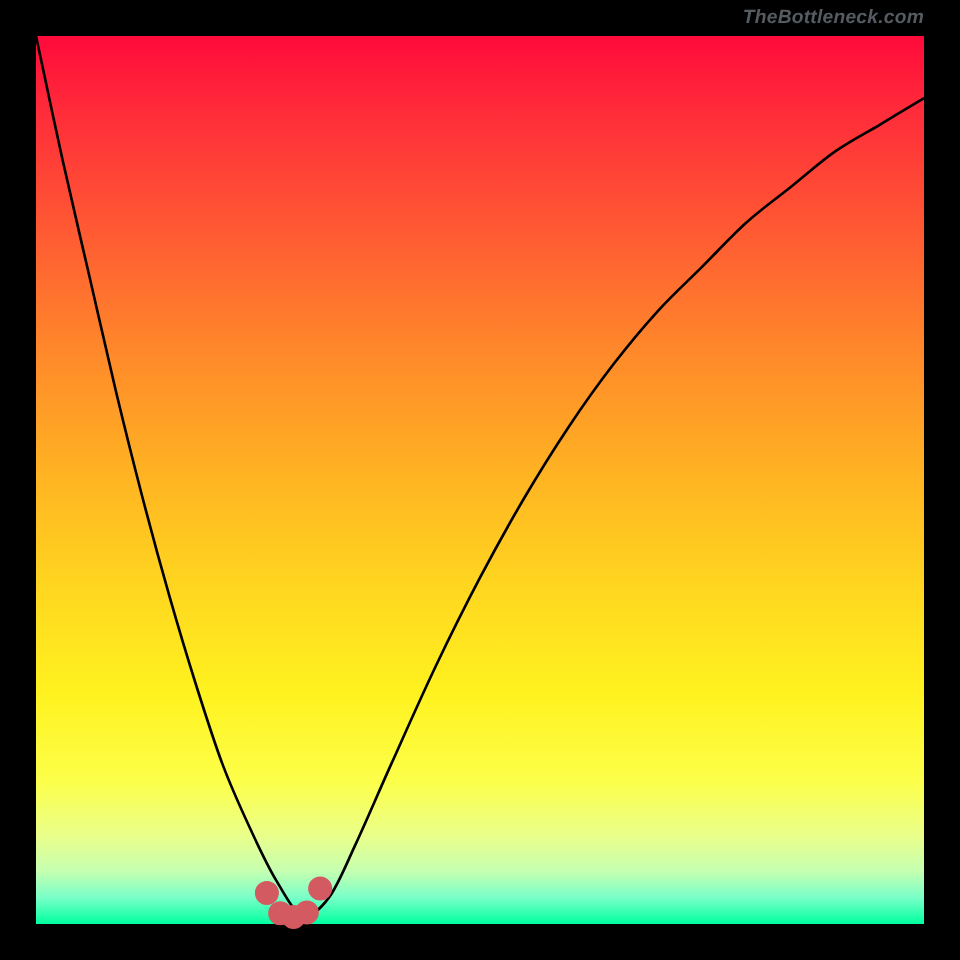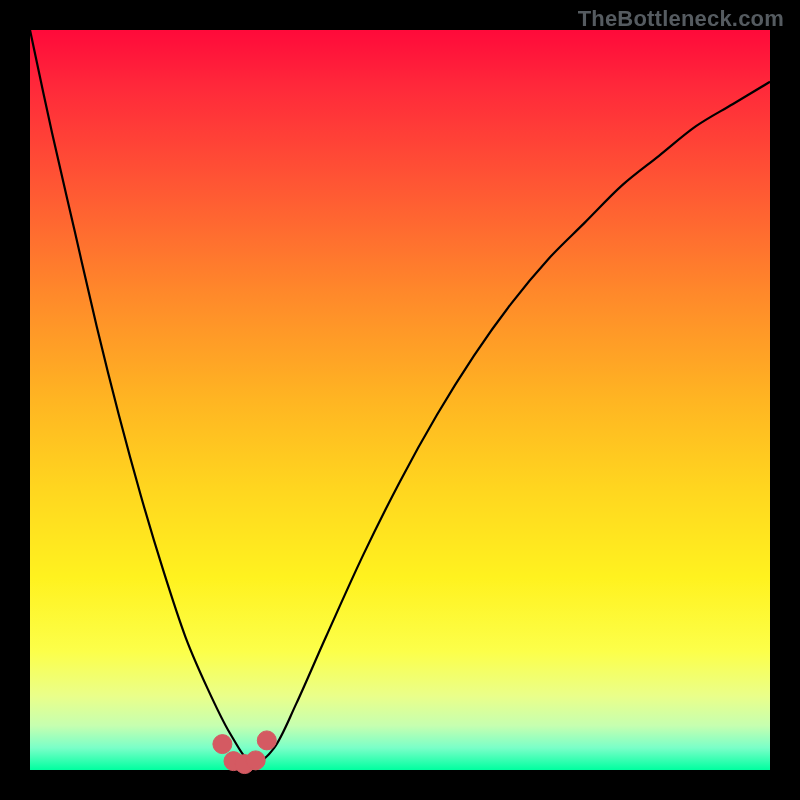--- a/index.html
+++ b/index.html
@@ -30,26 +30,27 @@
       #eaff8a 90%,
       #c6ffb0 94%,
       #7affc8 97%,
       #00ffa0 100%
     );
     box-sizing: border-box;
   }
   .watermark {
     position: absolute;
     top: 6px;
-    right: 16px;
+    right: 30px;
     color: #555b60;
-    font-size: 22px;
+    font-size: 16px;
     font-weight: 600;
     letter-spacing: 0.2px;
     user-select: none;
+    font-style: italic;
   }
   svg.curve {
     position: absolute;
     left: 0;
     top: 0;
     width: 740px;
     height: 740px;
     overflow: visible;
   }
   .curve-path {

